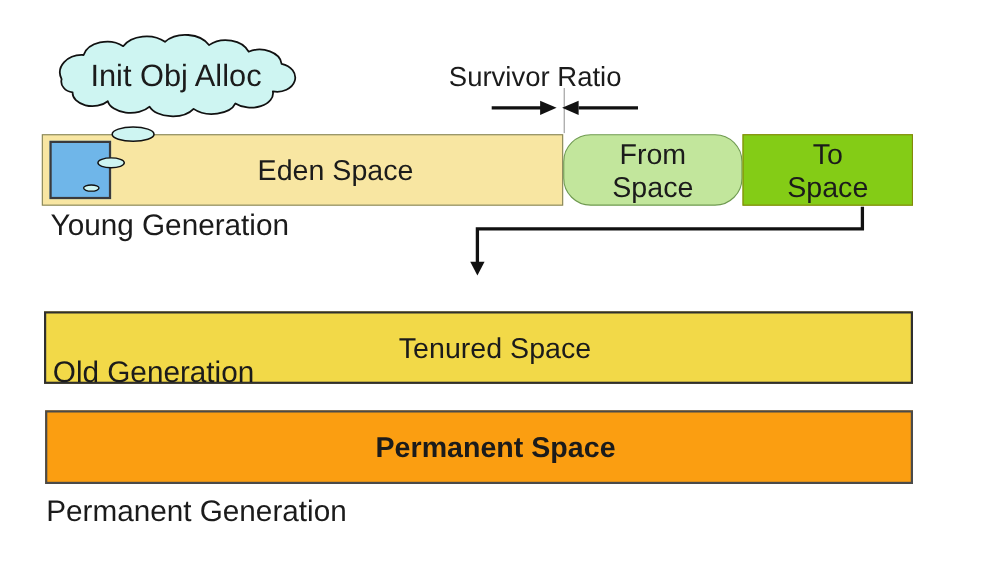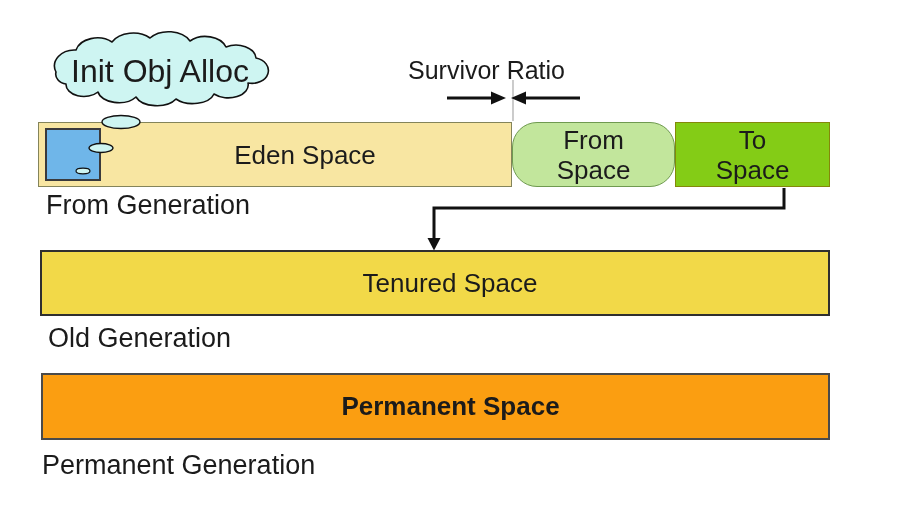--- a/index.html
+++ b/index.html
@@ -6,41 +6,41 @@
   .stage{
     position:relative;width:905px;height:512px;background:#ffffff;overflow:hidden;
     font-family:"Liberation Sans","DejaVu Sans",sans-serif;color:#1b1b1b;
   }
   
   .bar{position:absolute;display:flex;box-sizing:border-box;z-index:1;}
   .seg{position:relative;box-sizing:border-box;height:100%;}
   .seg-eden{border:1px solid #84845a;}
   .seg-from{border:1px solid #6f9a50;}
   .seg-to{border:1px solid #84880a;}
-  .bar-old{border:2px solid #2f2f2f;}
+  .bar-old{border:2px solid #2f2f2f;margin-top:33px;}
   .bar-perm{border:2px solid #4a4a4a;}
   .init-square{
     position:absolute;left:6px;top:5px;width:56px;height:53px;
     border:2px solid #3a3a3c;box-sizing:border-box;
   }
   
   .seg-label{
     position:absolute;inset:0;display:flex;align-items:center;justify-content:center;
     font-size:26px;line-height:30px;text-align:right;white-space:pre;
   }
   .seg-label.two-line{flex-direction:column;}
   .eden-label{left:60px;}
   .bar-label{
     position:absolute;inset:0;display:flex;align-items:center;justify-content:center;
     font-size:26px;transform:translateX(15px);white-space:pre;
   }
   .caption{position:absolute;font-size:27px;line-height:27px;z-index:6;}
   .cloud-label{
     position:absolute;left:60px;top:53px;width:200px;text-align:center;
-    font-size:32px;z-index:6;
+    font-size:28px;z-index:6;
   }
   .survivor-label{
     position:absolute;left:408px;top:56px;width:212px;text-align:left;
     font-size:25px;z-index:6;
   }
   svg.overlay{position:absolute;left:0;top:0;z-index:5;pointer-events:none;}
 </style>
 </head>
 <body>
 
@@ -57,21 +57,21 @@
         <span>Space</span>
       </div>
     </div>
     <div class="seg seg-to" style="flex: 0 0 155px; background: #84cc16;">
       <div class="seg-label two-line">
         <span>To</span>
         <span>Space</span>
       </div>
     </div>
   </div>
-  <div class="caption" style="left:46px;top:192px;">From Generation</div>
+  <div class="caption" style="left:46px;top:192px;">Young Generation</div>
 
   <div class="bar bar-old" style="left: 40px; top: 250px; width: 790px; height: 66px; background: rgb(242, 217, 72);">
     <div class="bar-label">Tenured Space</div>
   </div>
   <div class="caption" style="left:48px;top:325px;">Old Generation</div>
 
   <div class="bar bar-perm" style="left: 41px; top: 373px; width: 789px; height: 67px; background: rgb(251, 158, 17); font-weight: bold;">
     <div class="bar-label">Permanent Space</div>
   </div>
   <div class="caption" style="left:42px;top:452px;">Permanent Generation</div>

